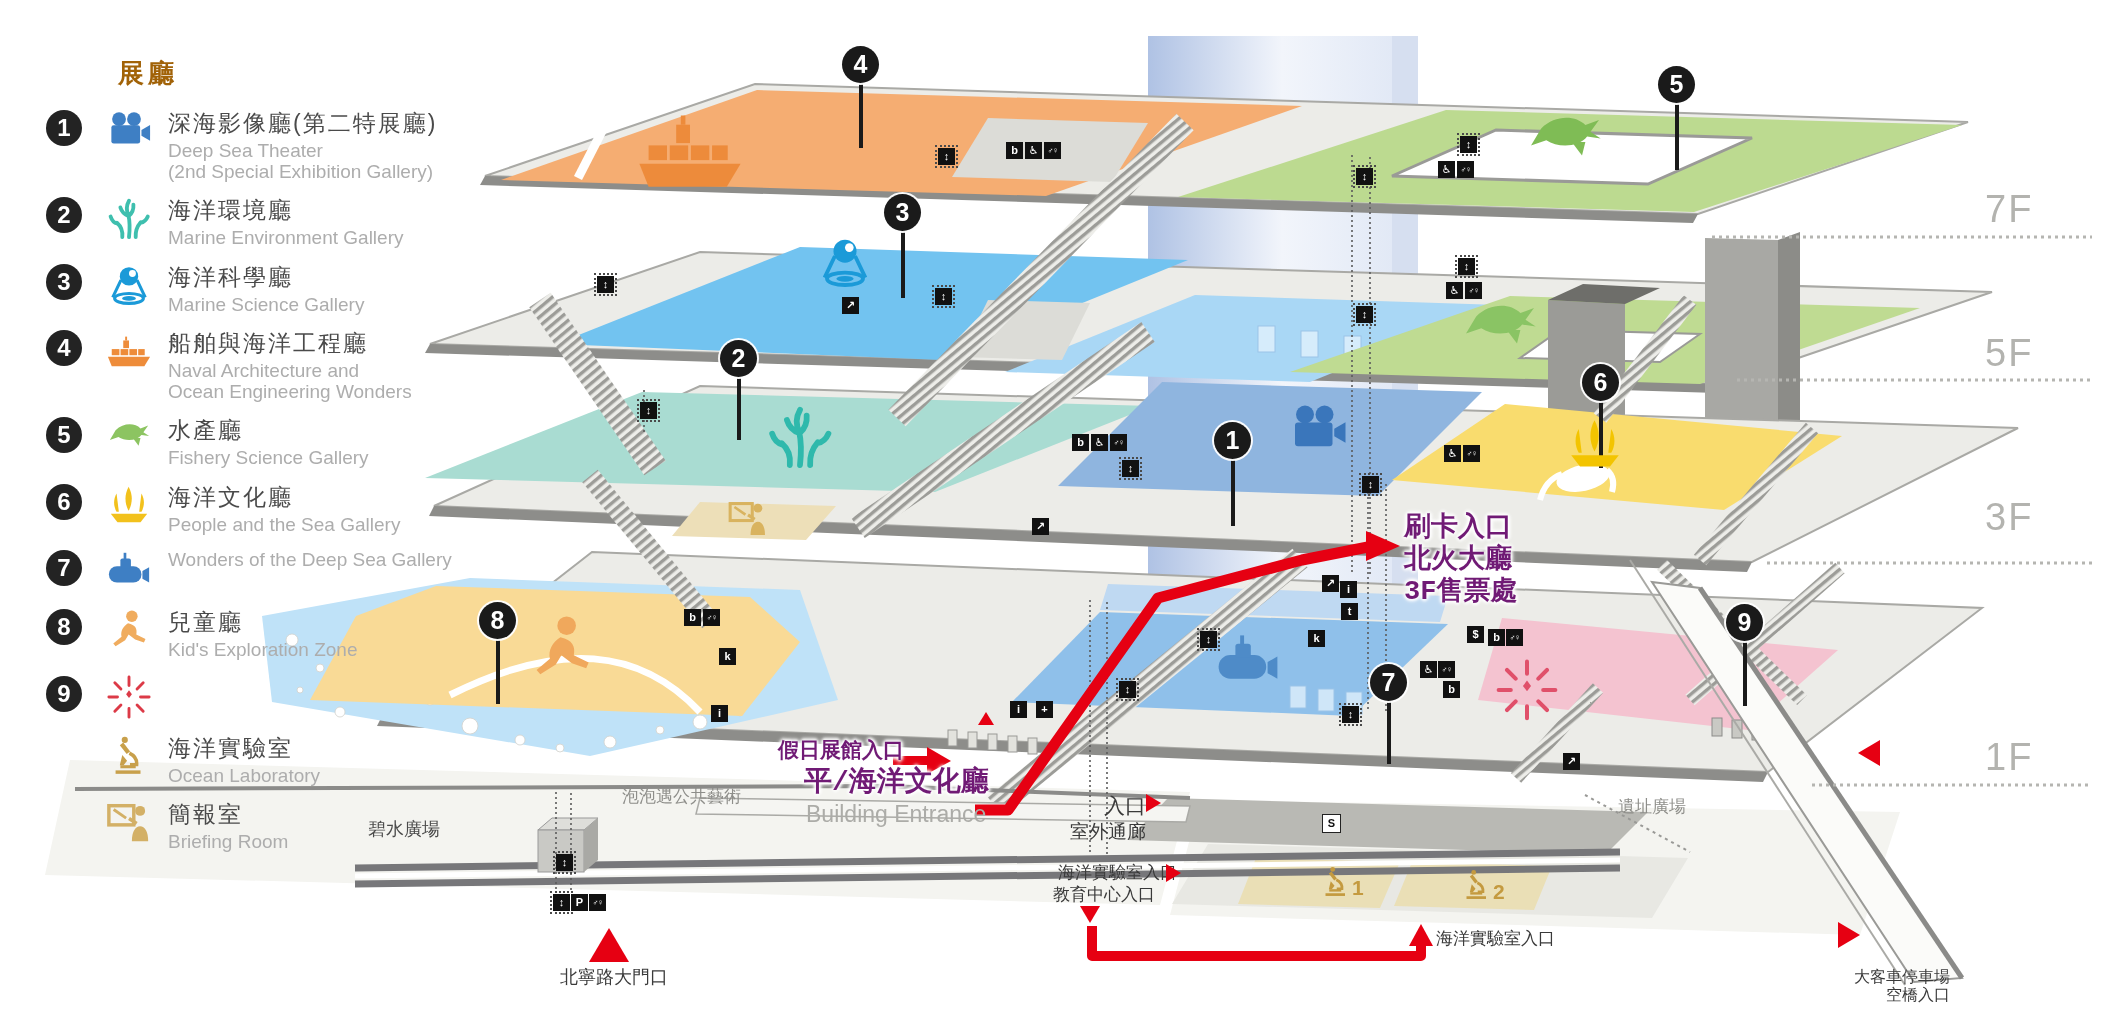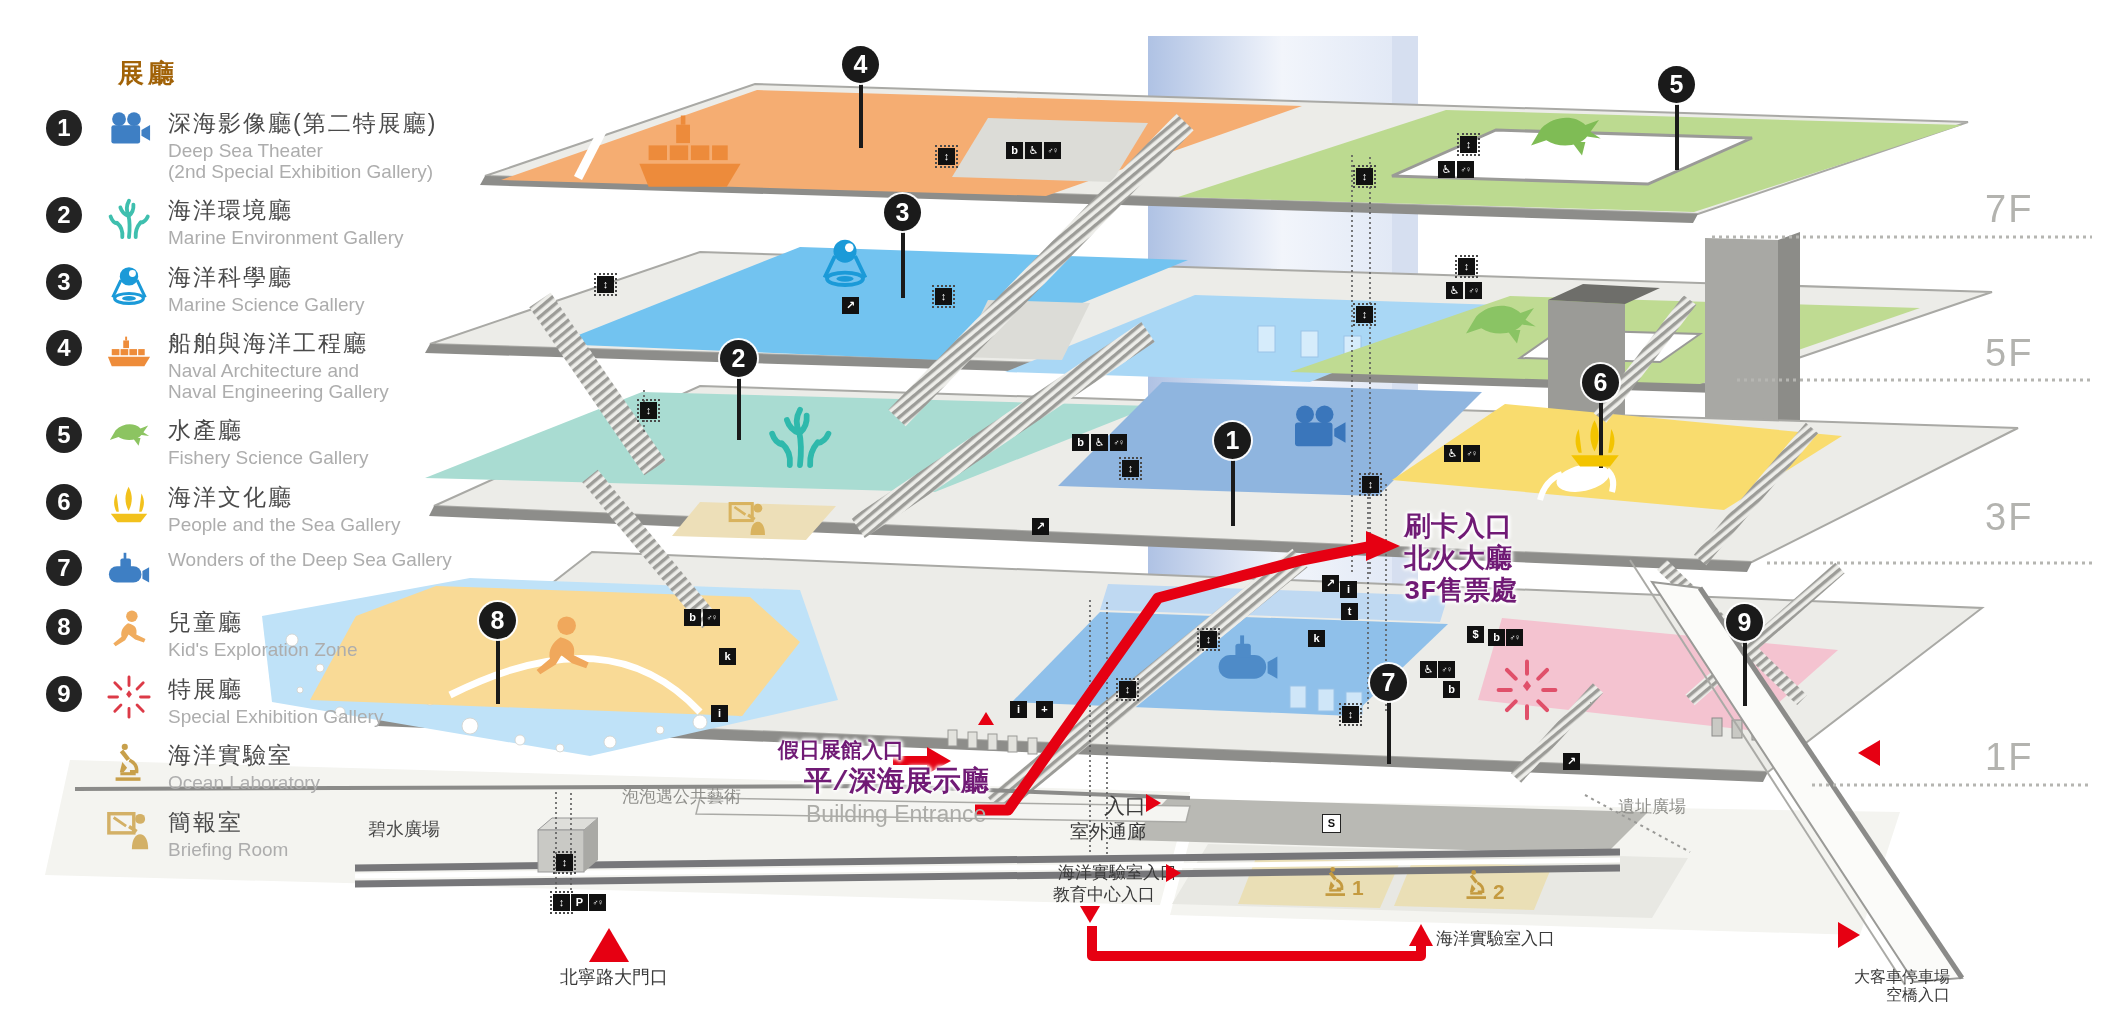--- a/index.html
+++ b/index.html
@@ -281,21 +281,21 @@
             <rect x="7.6" y="11" width="4" height="3.2"></rect>
             <rect x="12.2" y="11" width="4" height="3.2"></rect>
             <rect x="16.8" y="11" width="3.4" height="3.2"></rect>
             <rect x="9" y="6.5" width="3" height="4"></rect>
             <rect x="10" y="4.5" width="1" height="2"></rect>
           </svg>
         </div>
       <div class="lg-txt">
         <div class="lg-zh">船舶與海洋工程廳</div>
         <div class="lg-en">Naval Architecture and
-Naval Engineering Gallery</div>
+Ocean Engineering Wonders</div>
       </div>
     </div>
 
     <div class="lg-row">
       <div class="lg-num">
           <div class="c">5</div>
         </div>
       <div class="lg-icon" style="color: rgb(140, 196, 97);">
           <svg viewBox="0 0 24 24" fill="currentColor">
             <path d="M5 8C9 4 15 4 18 7l4-1.5L19.5 9l3 2-4-.6C16 13.6 10 13.8 6.5 11.5L2 13l1.8-3z"></path>
@@ -364,24 +364,20 @@
           <div class="c">9</div>
         </div>
       <div class="lg-icon" style="color: rgb(220, 58, 71);">
           <svg viewBox="0 0 24 24" fill="currentColor">
             <g fill="none" stroke="currentColor" stroke-width="1.5" stroke-linecap="round">
               <path d="M12 1.5V6M12 18v4.5M1.5 12H6M18 12h4.5M4.6 4.6l3.2 3.2M16.2 16.2l3.2 3.2M19.4 4.6l-3.2 3.2M7.8 16.2l-3.2 3.2"></path>
             </g>
             <path d="M12 8.5l1.5 2-1.5 2-1.5-2z"></path>
           </svg>
         </div>
-      <div class="lg-txt">
-        <div class="lg-zh">特展廳</div>
-        <div class="lg-en">Special Exhibition Gallery</div>
-      </div>
     </div>
 
     <div class="lg-row">
       <div class="lg-num">
           <div class="c" style="visibility: hidden;"></div>
         </div>
       <div class="lg-icon" style="color: rgb(200, 160, 75);">
           <svg viewBox="0 0 24 24" fill="currentColor">
             <circle cx="9.8" cy="3.6" r="1.6"></circle>
             <path d="M9 5l3.6 4.6-1.8 1.4L7.2 6.4z"></path>
@@ -414,21 +410,21 @@
         <div class="lg-zh">簡報室</div>
         <div class="lg-en">Briefing Room</div>
       </div>
     </div>
   </div>
 
   <div class="lab red" style="left:1404px;top:514px;font-size:27px">刷卡入口</div>
   <div class="lab red" style="left:1404px;top:546px;font-size:27px">北火大廳</div>
   <div class="lab red" style="left:1404px;top:578px;font-size:27px">3F售票處</div>
   <div class="lab red" style="left:778px;top:740px;font-size:21px">假日展館入口</div>
-  <div class="lab red" style="left:804px;top:768px;font-size:28px">平/深海展示廳</div>
+  <div class="lab red" style="left:804px;top:768px;font-size:28px">平/海洋文化廳</div>
   <div class="lab gray" style="left:806px;top:802px;font-size:23px;color:#acaca8">Building Entrance</div>
   <div class="lab dark" style="left:1104px;top:794px;font-size:21px">入口</div>
   <div class="lab dark" style="left:1070px;top:822px;font-size:19px">室外通廊</div>
   <div class="lab dark" style="left:1058px;top:864px;font-size:17px">海洋實驗室入口</div>
   <div class="lab dark" style="left:1053px;top:886px;font-size:17px">教育中心入口</div>
   <div class="lab dark" style="left:1436px;top:930px;font-size:17px">海洋實驗室入口</div>
   <div class="lab gray" style="left:622px;top:788px;font-size:17px">泡泡遇公共藝術</div>
   <div class="lab dark" style="left:368px;top:820px;font-size:18px;color:#4a4a4a">碧水廣場</div>
   <div class="lab gray" style="left:1618px;top:798px;font-size:17px">遺址廣場</div>
   <div class="lab dark" style="left:560px;top:968px;font-size:18px">北寧路大門口</div>

